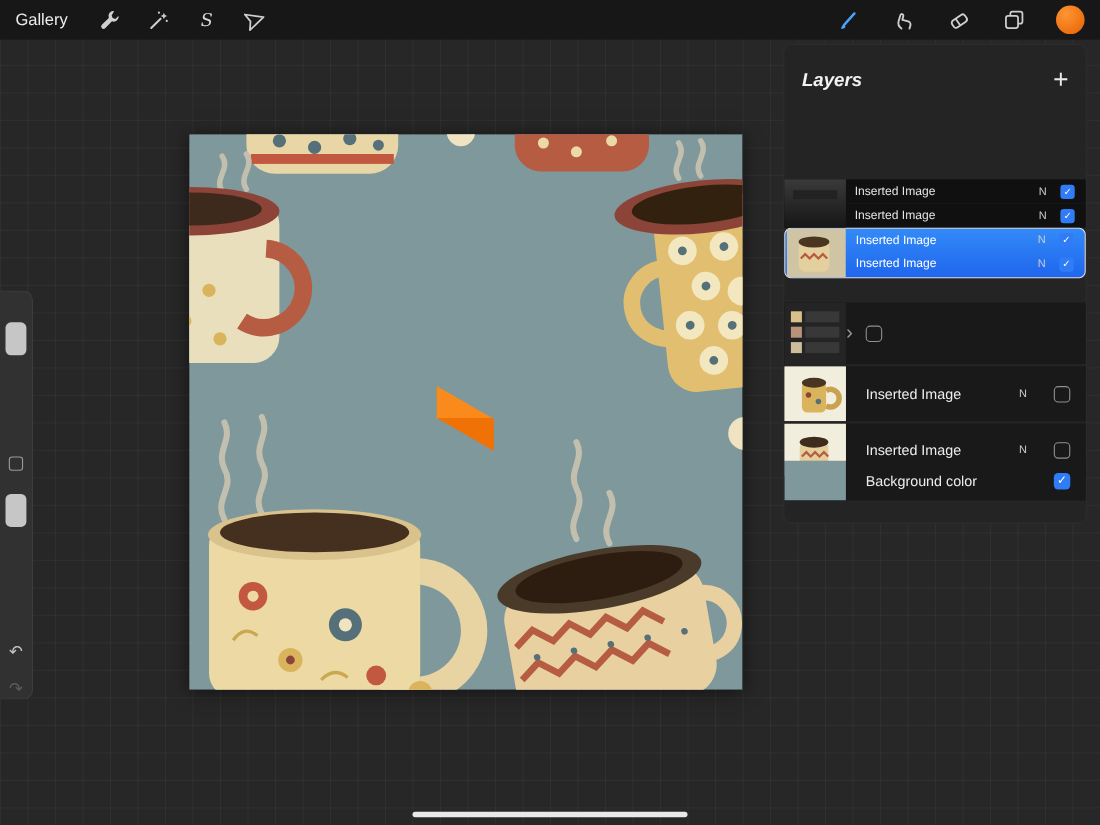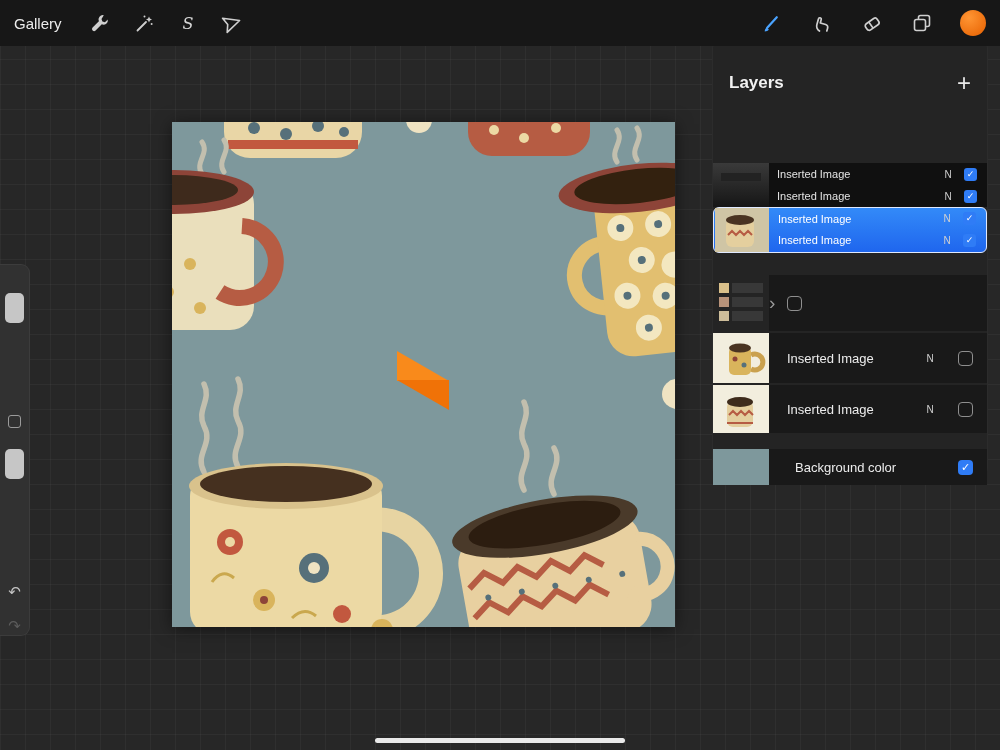--- a/index.html
+++ b/index.html
@@ -1,21 +1,21 @@
 <!DOCTYPE html>
 <html><head>
 <meta charset="utf-8">
 <style>
   * { margin:0; padding:0; box-sizing:border-box; }
   html,body { width:1000px; height:750px; }
   body { font-family:"Liberation Sans", sans-serif; background:#262626; overflow:hidden; }
   .app { position:relative; width:1000px; height:750px; background:#262626; }
 
   
-  .topbar { position:absolute; top:0; left:0; width:100%; height:46px; background:#171717;
+  .topbar { position:absolute; top:0; left:0; width:100%; height:36px; background:#171717;
             display:flex; align-items:center; justify-content:space-between; padding:0 14px; z-index:10; }
   .tb-left { display:flex; align-items:center; gap:20px; }
   .tb-right { display:flex; align-items:center; gap:26px; }
   .gallery { color:#ececec; font-size:15px; margin-right:6px; cursor:default; }
   .tool { width:24px; height:24px; display:flex; align-items:center; justify-content:center; }
   .color-swatch { width:26px; height:26px; border-radius:50%;
                   background:radial-gradient(circle at 35% 30%, #ff9533, #e66000); }
 
   
   .workspace { position:absolute; top:34px; left:0; right:0; bottom:0; background-color:#272727;
@@ -36,22 +36,22 @@
   .handle.h2 { top:184px; }
   .modify { position:absolute; left:8px; top:150px; width:13px; height:13px;
             border:1.5px solid #9b9b9b; border-radius:3px; }
   .undo, .redo { position:absolute; width:100%; text-align:center; font-size:15px; color:#c4c4c4; }
   .undo { top:318px; }
   .redo { top:352px; color:#5c5c5c; }
 
   
   .layers-panel { position:absolute; right:12px; top:6px; width:276px; height:436px;
                   background:#242424; border-radius:8px; border:1px solid rgba(255,255,255,.04); }
-  .panel-header { position:absolute; top:16px; left:0; right:0; height:52px;
-                  display:flex; align-items:center; justify-content:space-between; padding:0 16px; }
+  .panel-header { position:absolute; top:6px; left:0; right:0; height:52px;
+                  display:flex; align-items:center; justify-content:space-between; padding:0 16px;font-style:italic; }
   .panel-title { color:#f2f2f2; font-size:17px; font-weight:bold; }
   .add-btn { color:#e8e8e8; font-size:24px; font-weight:300; line-height:24px; }
 
   .stack { position:absolute; top:122px; left:0; right:0; height:90px; }
   .srow { display:flex; align-items:center; padding-left:64px; padding-right:10px; }
   .srow.dark { position:absolute; left:0; right:0; height:22px; background:#101010; }
   .srow .slbl { flex:1; font-size:11px; color:#e3e3e3; }
   .sel-wrap { position:absolute; left:0; right:0; top:44px; height:46px;
               border:1.5px solid #dfe9ff; border-radius:6px; overflow:hidden;
               background:linear-gradient(#338af8, #1f66ee); }
@@ -73,21 +73,21 @@
   .lrow .thumb { width:56px; flex:none; background:#f0ead6; overflow:hidden; }
   .lrow .thumb.group-bg { background:#242424; }
   .lrow .thumb.swatch { background:#7e989c; }
   .lrow .mid { flex:1; display:flex; align-items:center; margin-left:18px; }
   .lrow .label { font-size:13px; color:#ececec; }
   .lrow .right { display:flex; align-items:center; gap:12px; margin-right:14px; }
   .chev { color:#9a9a9a; font-size:19px; line-height:16px; }
   .row-group { top:234px; height:56px; }
   .row-ins1 { top:292px; height:50px; }
   .row-ins2 { top:344px; height:48px; }
-  .row-bg   { top:408px; height:36px;gap:8px; }
+  .row-bg   { top:378px; height:36px; }
 
   
   .home-indicator { position:absolute; left:375px; bottom:7px; width:250px; height:5px;
                     border-radius:3px; background:#e9e9e9; }
 </style>
 </head>
 <body>
 
 <div class="app">
 

